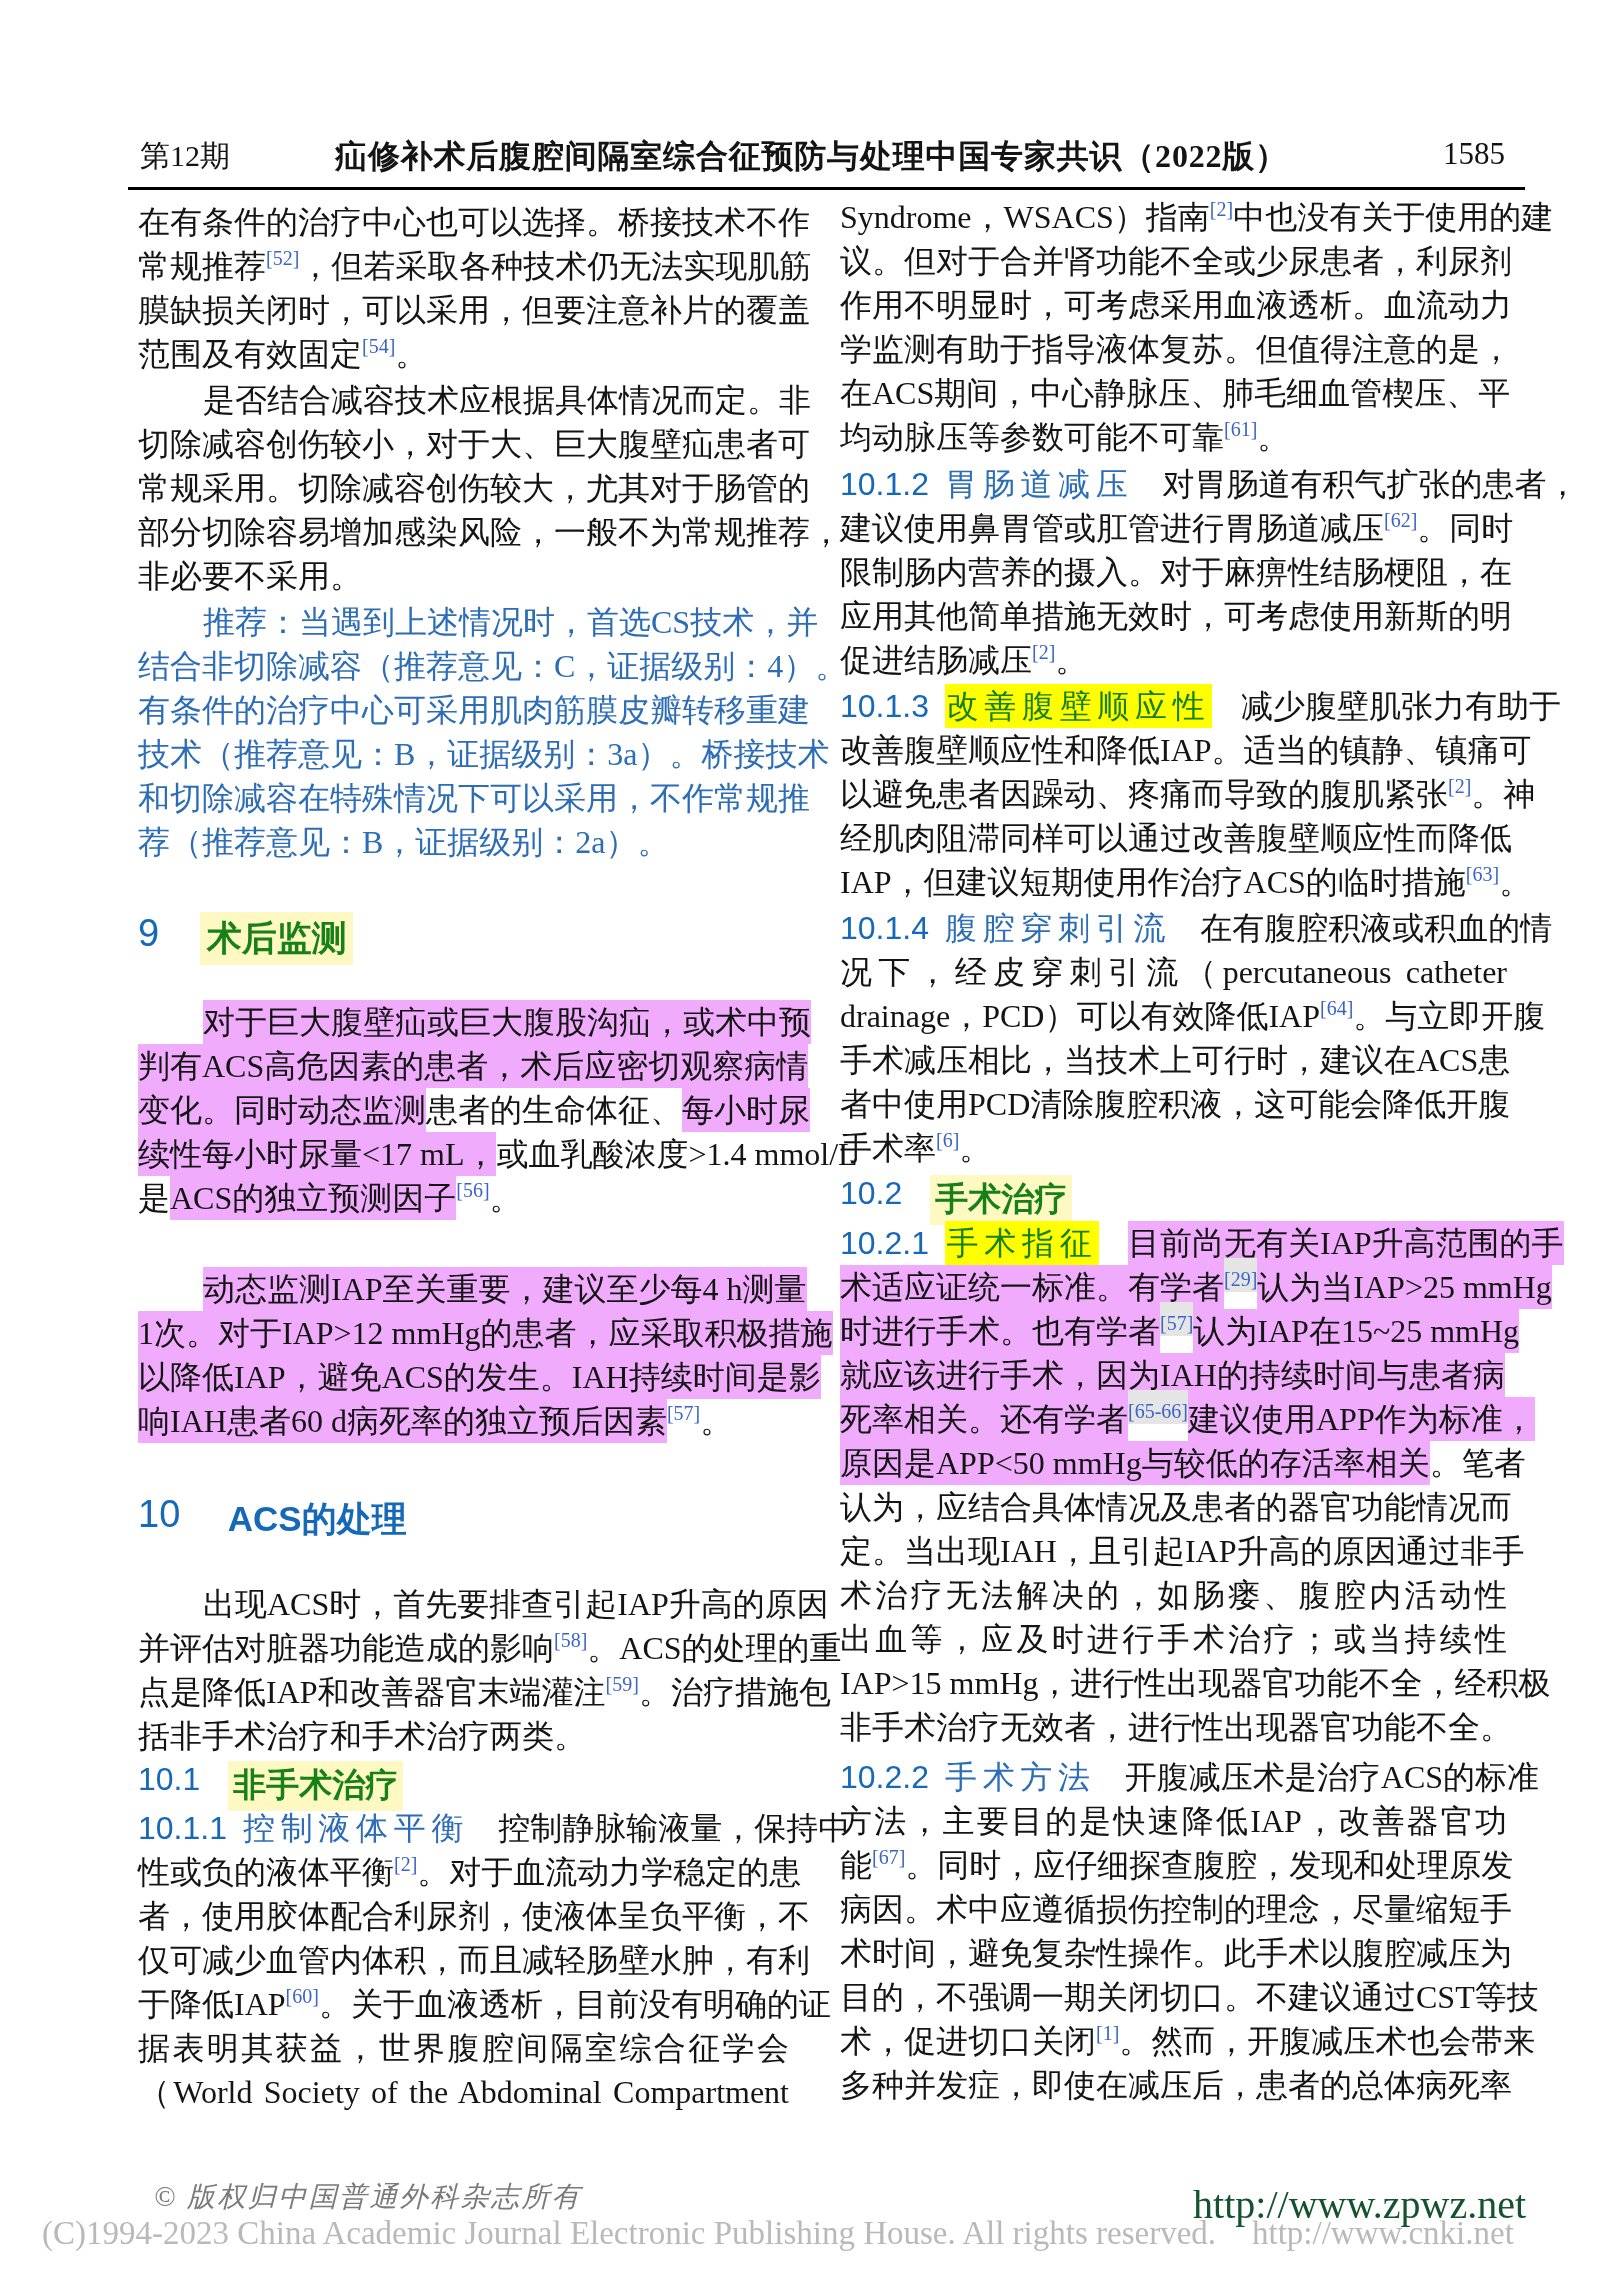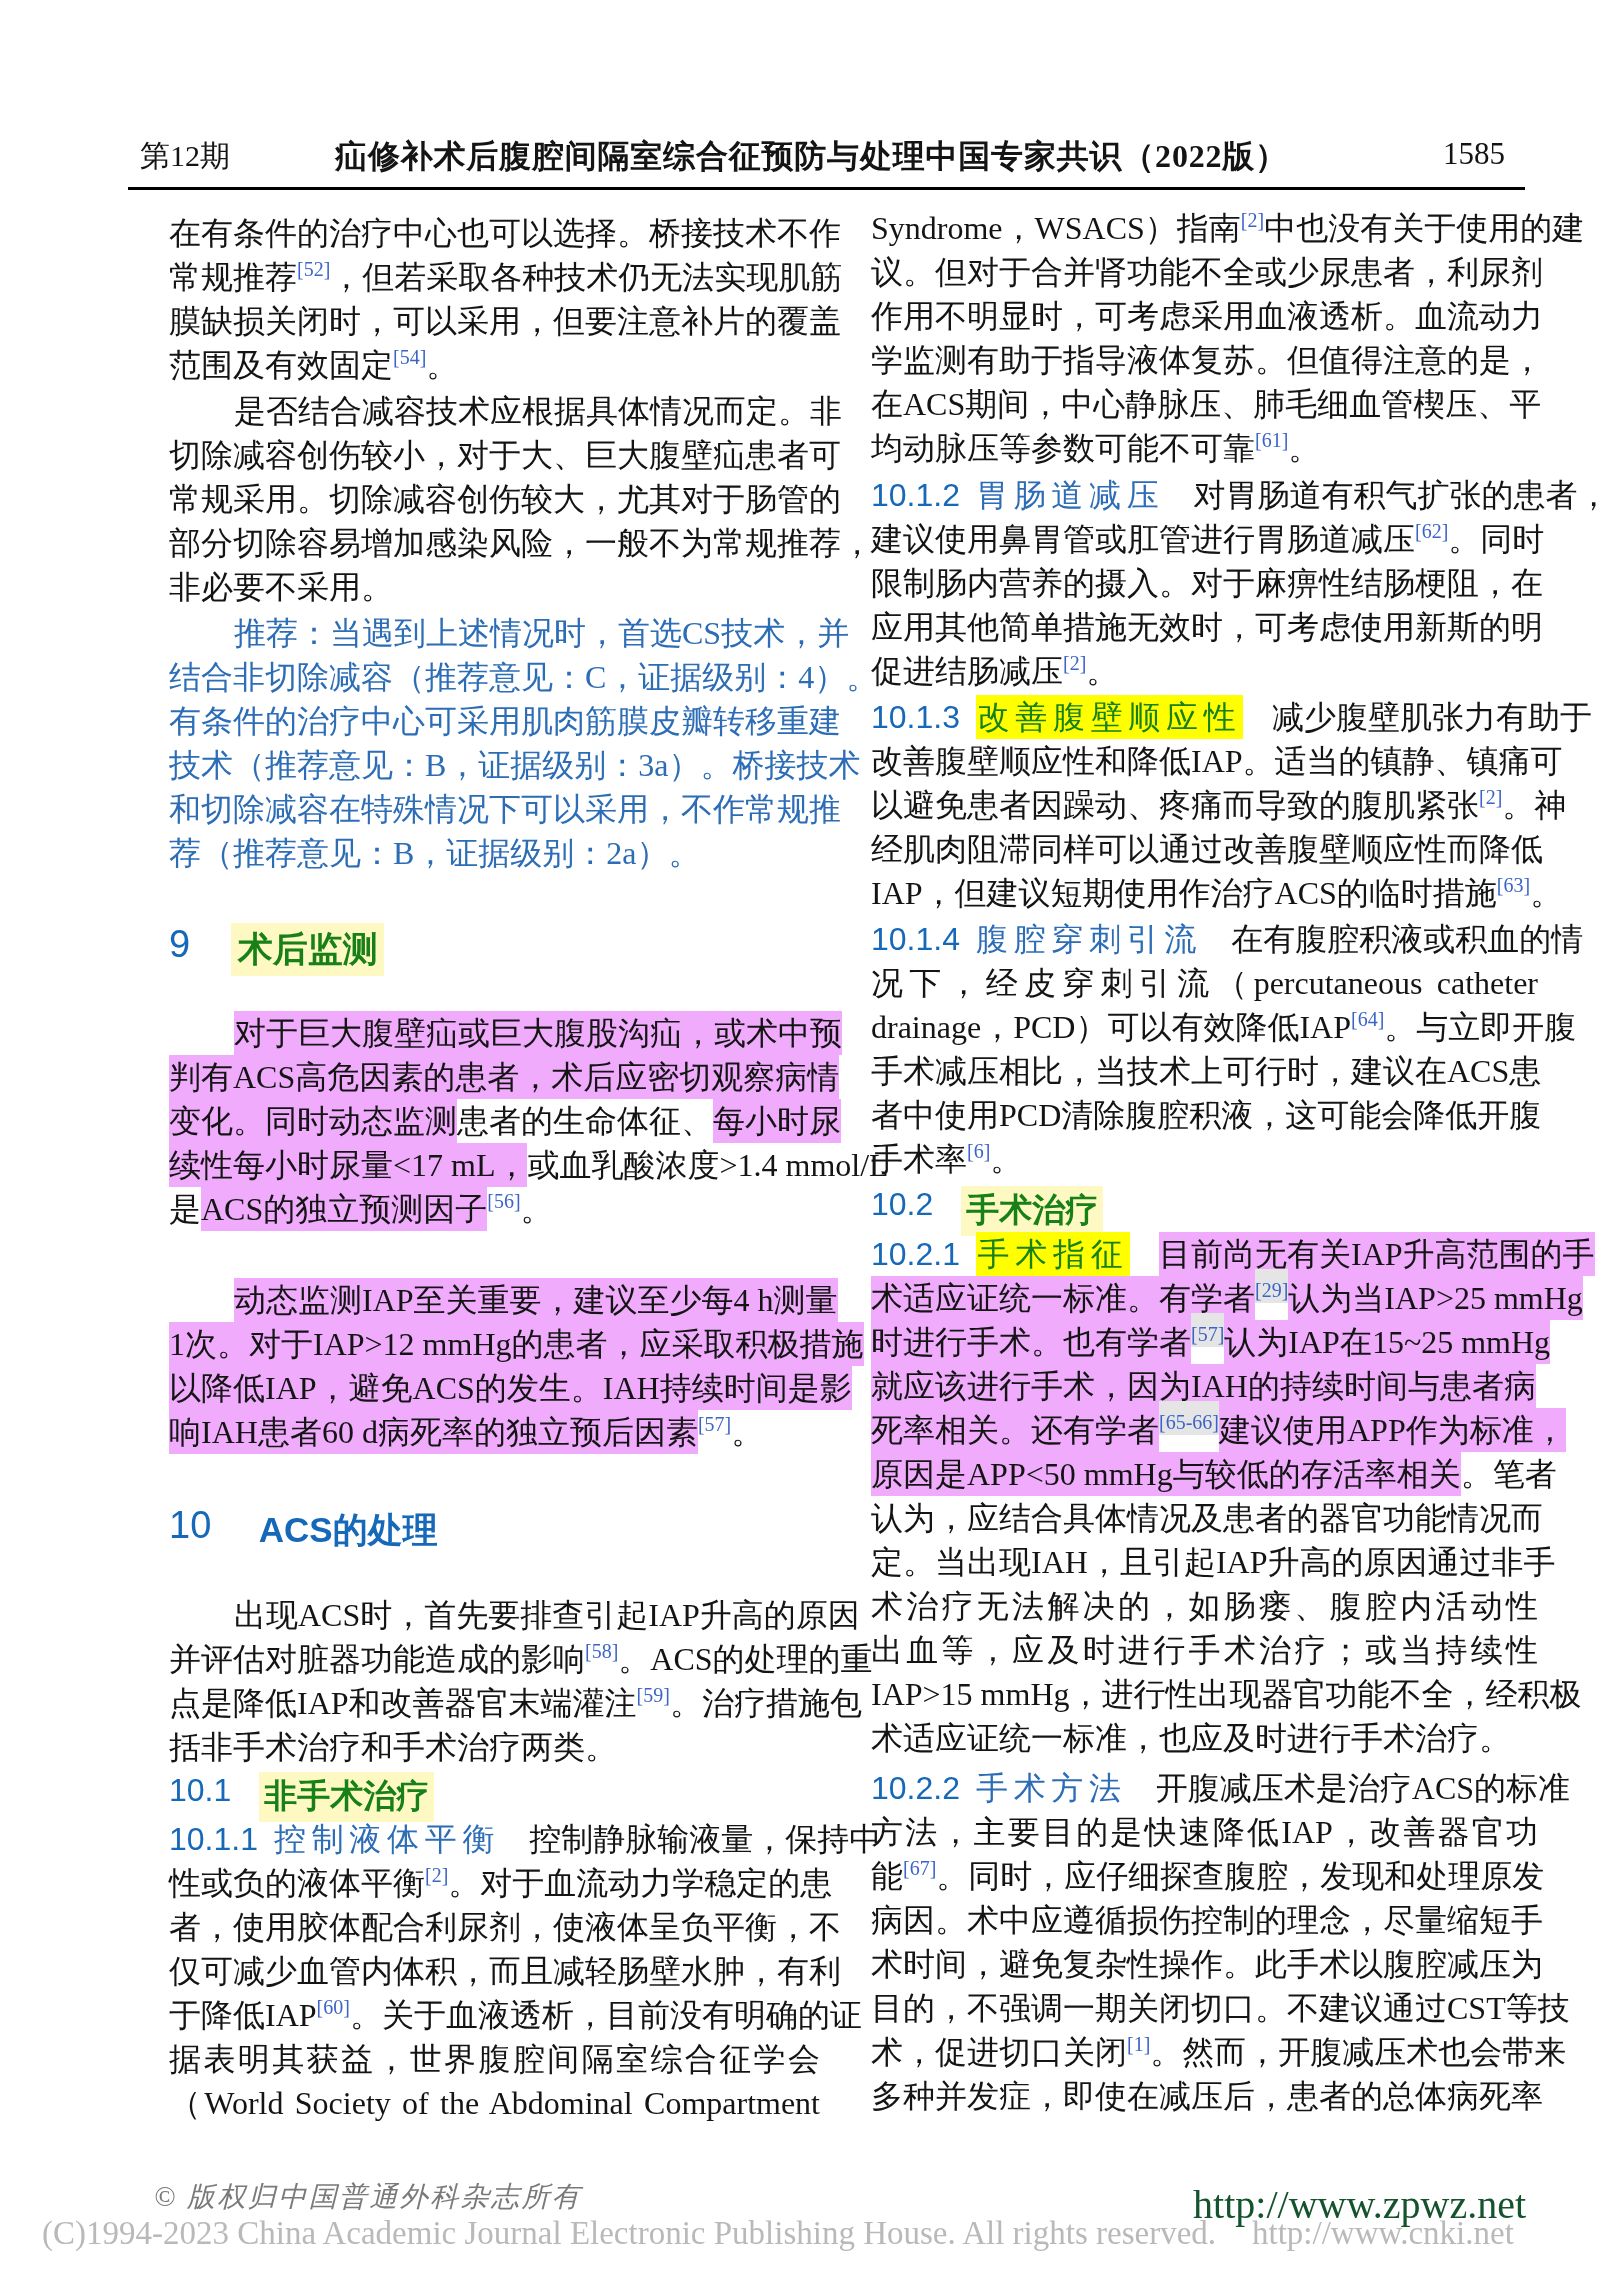--- a/index.html
+++ b/index.html
@@ -8,21 +8,21 @@
     font-family:"Liberation Serif","DejaVu Serif",serif;color:#141414;
     overflow:hidden;
   }
   
   .hdr-issue{position:absolute;left:140px;top:136px;font-size:30px;}
   .hdr-title{position:absolute;left:0;top:135px;width:1623px;text-align:center;
     font-size:32px;font-weight:bold;letter-spacing:0.8px;}
   .hdr-page{position:absolute;right:118px;top:136px;font-size:31px;}
   .hdr-rule{position:absolute;left:128px;top:187px;width:1397px;height:3.2px;background:#000;}
   
-  .col{position:absolute;top:11px;height:1712px;margin-left:31px;}
+  .col{position:absolute;top:0;height:1712px;}
   .item{position:absolute;left:0;width:100%;}
   .line{height:44px;line-height:44px;font-size:32px;white-space:nowrap;}
   .line.j{white-space:normal;text-align:justify;text-align-last:justify;}
   
   .r-n{}
   .r-h{background:#f0abfc;padding:4px 0;}
   .r-c{color:#3c64c8;font-size:20px;vertical-align:12px;line-height:0;}
   .r-ch{color:#3c64c8;font-size:20px;vertical-align:12px;line-height:0;background:#e5e5e5;padding:9.7px 0 2.4px;}
   .r-b{color:#2d6db6;}
   .r-num{font-family:"Liberation Sans","DejaVu Sans",sans-serif;color:#1668b8;font-size:32px;}
@@ -159,21 +159,21 @@
       <div class="line"><span class="r-h">术适应证统一标准。有学者</span><span class="r-ch">[29]</span><span class="r-h">认为当IAP&gt;25 mmHg</span></div>
       <div class="line"><span class="r-h">时进行手术。也有学者</span><span class="r-ch">[57]</span><span class="r-h">认为IAP在15~25 mmHg</span></div>
       <div class="line"><span class="r-h">就应该进行手术，因为IAH的持续时间与患者病</span></div>
       <div class="line"><span class="r-h">死率相关。还有学者</span><span class="r-ch">[65-66]</span><span class="r-h">建议使用APP作为标准，</span></div>
       <div class="line"><span class="r-h">原因是APP&lt;50 mmHg与较低的存活率相关</span><span class="r-n">。笔者</span></div>
       <div class="line"><span class="r-n">认为，应结合具体情况及患者的器官功能情况而</span></div>
       <div class="line"><span class="r-n">定。当出现IAH，且引起IAP升高的原因通过非手</span></div>
       <div class="line j"><span class="r-n">术治疗无法解决的，如肠瘘、腹腔内活动性</span></div>
       <div class="line j"><span class="r-n">出血等，应及时进行手术治疗；或当持续性</span></div>
       <div class="line"><span class="r-n">IAP&gt;15 mmHg，进行性出现器官功能不全，经积极</span></div>
-      <div class="line"><span class="r-n">术适应证统一标准，也应及时进行手术治疗。</span></div>
+      <div class="line"><span class="r-n">非手术治疗无效者，进行性出现器官功能不全。</span></div>
     </div>
     <div class="item" style="top: 1755px;">
       <div class="line"><span class="r-num">10.2.2</span><span class="r-s1"></span><span class="r-bk">手术方法</span><span class="r-s2"></span><span class="r-n">开腹减压术是治疗ACS的标准</span></div>
       <div class="line j"><span class="r-n">方法，主要目的是快速降低IAP，改善器官功</span></div>
       <div class="line"><span class="r-n">能</span><span class="r-c">[67]</span><span class="r-n">。同时，应仔细探查腹腔，发现和处理原发</span></div>
       <div class="line"><span class="r-n">病因。术中应遵循损伤控制的理念，尽量缩短手</span></div>
       <div class="line"><span class="r-n">术时间，避免复杂性操作。此手术以腹腔减压为</span></div>
       <div class="line"><span class="r-n">目的，不强调一期关闭切口。不建议通过CST等技</span></div>
       <div class="line"><span class="r-n">术，促进切口关闭</span><span class="r-c">[1]</span><span class="r-n">。然而，开腹减压术也会带来</span></div>
       <div class="line"><span class="r-n">多种并发症，即使在减压后，患者的总体病死率</span></div>

